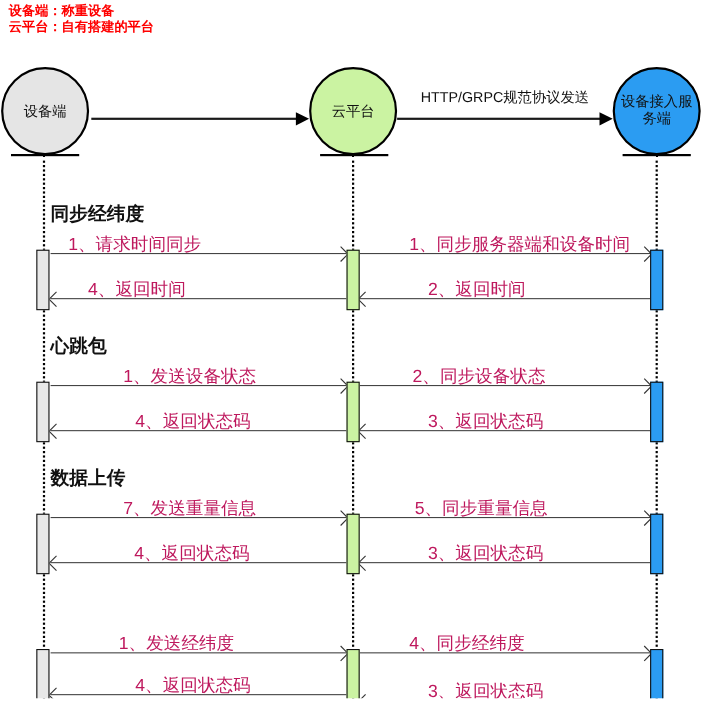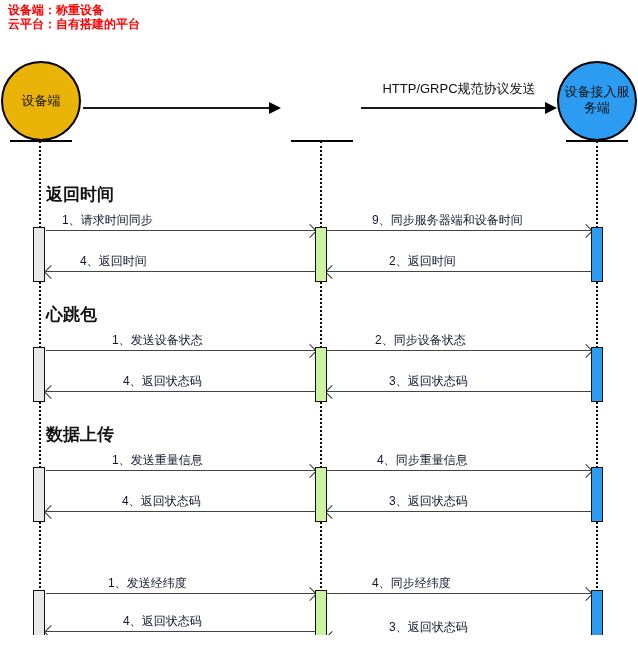--- a/index.html
+++ b/index.html
@@ -6,38 +6,38 @@
   body{font-family:"Liberation Sans","DejaVu Sans",sans-serif;}
   #stage{position:relative;width:638px;height:635px;background:#fff;overflow:hidden;}
 
   
   .legend{position:absolute;left:8px;top:3px;color:#ff0000;font-size:12px;font-weight:bold;line-height:14px;}
 
   
   .actor{position:absolute;width:80px;height:80px;border:2px solid #000;border-radius:50%;
          display:flex;align-items:center;justify-content:center;text-align:center;
          font-size:13px;color:#111;line-height:1.2;box-sizing:border-box;}
-  .actor.device{left:1px;top:61px;background:#eab308;}
+  .actor.device{left:1px;top:61px;background:#e5e5e5;}
   .actor.cloud{left:281px;top:61px;background:#cbf3a2;}
   .actor.gateway{left:557px;top:61px;background:#2b9cf2;font-family:Liberation Mono, monospace;}
   .baseline{position:absolute;top:140px;width:62px;height:2px;background:#000;}
   .lifeline{position:absolute;top:141px;height:507px;width:0;border-left:2px dotted #000;}
 
   
   .tlabel{position:absolute;top:80px;font-size:13px;color:#111;text-align:center;white-space:nowrap;}
   .tline{position:absolute;top:107px;height:2px;background:#1a1a1a;}
   .tri{position:absolute;top:102px;width:0;height:0;border-left:12px solid #000;
        border-top:6px solid transparent;border-bottom:6px solid transparent;}
 
   
   .stitle{position:absolute;left:46px;font-size:17px;font-weight:bold;color:#111;white-space:nowrap;}
 
   
   .msg{position:absolute;height:26px;}
-  .mlabel{font-size:12px;color:#0f172a;white-space:nowrap;}
+  .mlabel{font-size:16px;color:#be185d;white-space:nowrap;}
   .mline{position:absolute;left:0;right:0;top:18px;height:0;border-top:1.5px solid #444;}
   .chev{position:absolute;width:9px;height:9px;top:14px;
         border-right:1.6px solid #333;border-bottom:1.6px solid #333;}
   .chev.r{right:0;transform:rotate(-45deg);}
   .chev.l{left:0;transform:rotate(135deg);}
 
   
   .bar{position:absolute;width:12px;border:1px solid #111;box-sizing:border-box;}
   .bar.g{left:33px;background:#e8e8e8;}
   .bar.c{left:315px;background:#cbf3a2;}
@@ -57,40 +57,43 @@
   <div class="lifeline" style="left:320px"></div>
   <div class="lifeline" style="left:596px"></div>
 
   <div class="baseline" style="left:10px"></div>
   <div class="baseline" style="left:291px"></div>
   <div class="baseline" style="left:566px"></div>
 
   <div class="actor device">
     <span>设备端</span>
   </div>
+  <div class="actor cloud">
+    <span>云平台</span>
+  </div>
   <div class="actor gateway">
     <span>设备接入服务端</span>
   </div>
 
   <div class="tline" style="left:83px;width:187px"></div>
   <div class="tri" style="left:269px"></div>
 
   <div class="tlabel" style="left:361px;width:196px">HTTP/GRPC规范协议发送</div>
   <div class="tline" style="left:361px;width:185px"></div>
   <div class="tri" style="left:545px"></div>
 
-  <div class="stitle" style="top:183px">返回时间</div>
+  <div class="stitle" style="top:183px">同步经纬度</div>
 
   <div class="msg" style="left:46px;top:212px;width:269px">
     <div class="mlabel" style="padding-left:16px">1、请求时间同步</div>
     <div class="mline"></div>
     <span class="chev r"></span>
   </div>
   <div class="msg" style="left:327px;top:212px;width:264px">
-    <div class="mlabel" style="padding-left:45px">9、同步服务器端和设备时间</div>
+    <div class="mlabel" style="padding-left:45px">1、同步服务器端和设备时间</div>
     <div class="mline"></div>
     <span class="chev r"></span>
   </div>
   <div class="msg" style="left:327px;top:253px;width:264px">
     <div class="mlabel" style="padding-left:62px">2、返回时间</div>
     <div class="mline"></div>
     <span class="chev l"></span>
   </div>
   <div class="msg" style="left:46px;top:253px;width:269px">
     <div class="mlabel" style="padding-left:34px">4、返回时间</div>
@@ -125,26 +128,26 @@
     <span class="chev l"></span>
   </div>
 
   <div class="bar g" style="top:347px;height:55px"></div>
   <div class="bar c" style="top:347px;height:55px"></div>
   <div class="bar b" style="top:347px;height:55px"></div>
 
   <div class="stitle" style="top:423px">数据上传</div>
 
   <div class="msg" style="left:46px;top:452px;width:269px">
-    <div class="mlabel" style="padding-left:66px">1、发送重量信息</div>
+    <div class="mlabel" style="padding-left:66px">7、发送重量信息</div>
     <div class="mline"></div>
     <span class="chev r"></span>
   </div>
   <div class="msg" style="left:327px;top:452px;width:264px">
-    <div class="mlabel" style="padding-left:50px">4、同步重量信息</div>
+    <div class="mlabel" style="padding-left:50px">5、同步重量信息</div>
     <div class="mline"></div>
     <span class="chev r"></span>
   </div>
   <div class="msg" style="left:327px;top:493px;width:264px">
     <div class="mlabel" style="padding-left:62px">3、返回状态码</div>
     <div class="mline"></div>
     <span class="chev l"></span>
   </div>
   <div class="msg" style="left:46px;top:493px;width:269px">
     <div class="mlabel" style="padding-left:76px">4、返回状态码</div>

